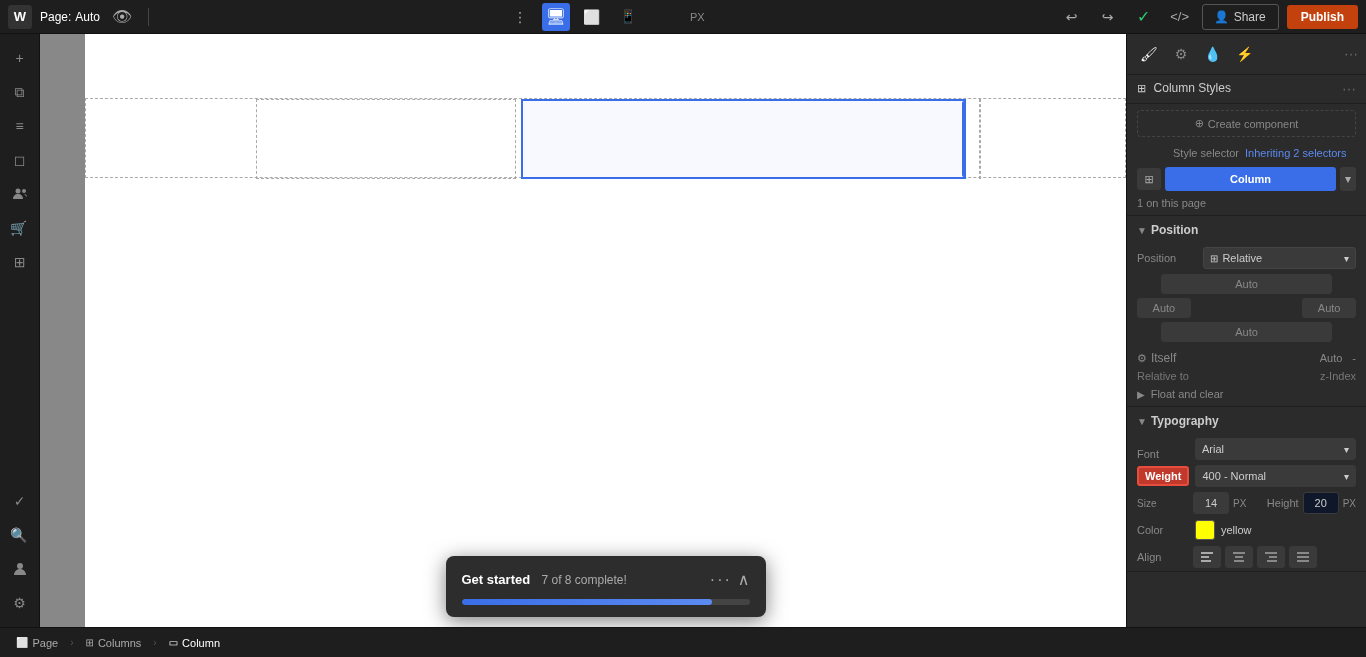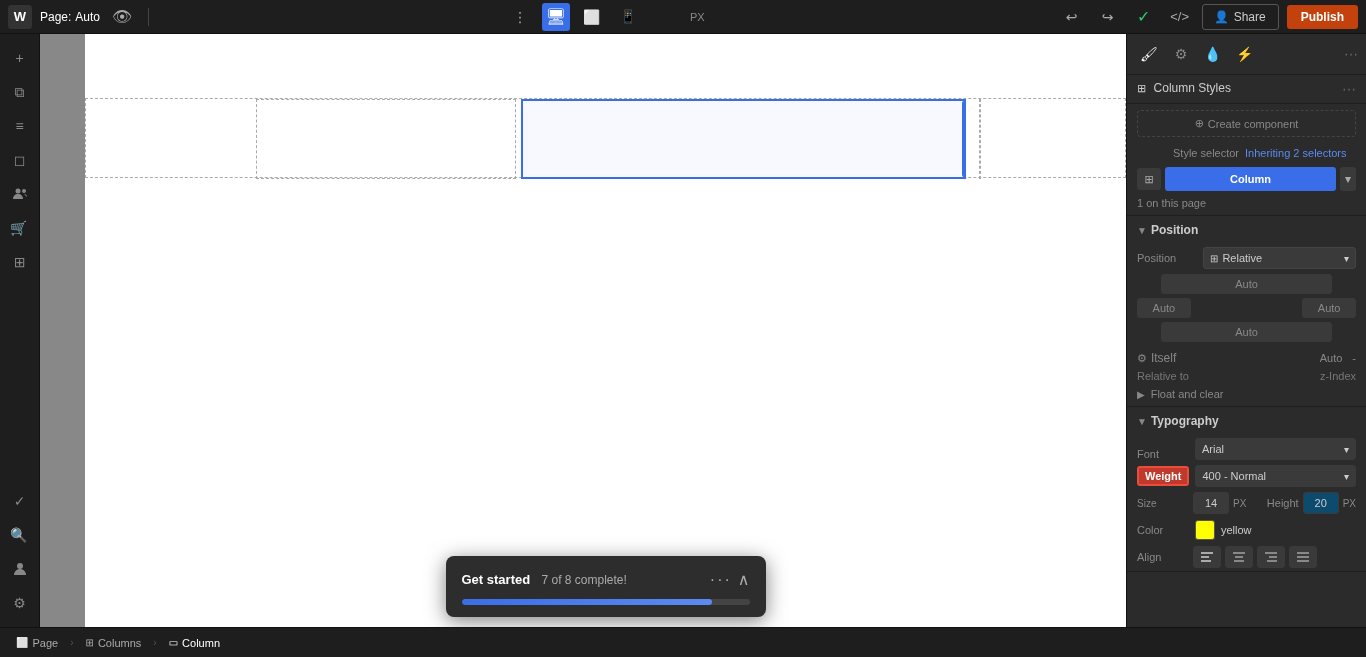--- a/index.html
+++ b/index.html
@@ -403,21 +403,21 @@
       background: #3a3a3a; border: 1px solid #3a3a3a;
       border-radius: 3px; color: #ccc; font-size: 11px;
       text-align: center;
       display: flex; align-items: center; justify-content: center;
     }
     .size-unit { font-size: 10px; color: #888; }
     .size-spacer { flex: 1; }
     .height-label { font-size: 11px; color: #888; }
     .height-val {
       width: 36px; height: 22px;
-      background: #0c4a6e; border: 1px solid #3a3a3a;
+      background: #0f172a; border: 1px solid #3a3a3a;
       border-radius: 3px; color: #ccc; font-size: 11px;
       text-align: center;
       display: flex; align-items: center; justify-content: center;
     }
     .height-unit { font-size: 10px; color: #888; }
 
     
     .color-row {
       display: flex; align-items: center; padding: 3px 10px; gap: 6px;
     }

